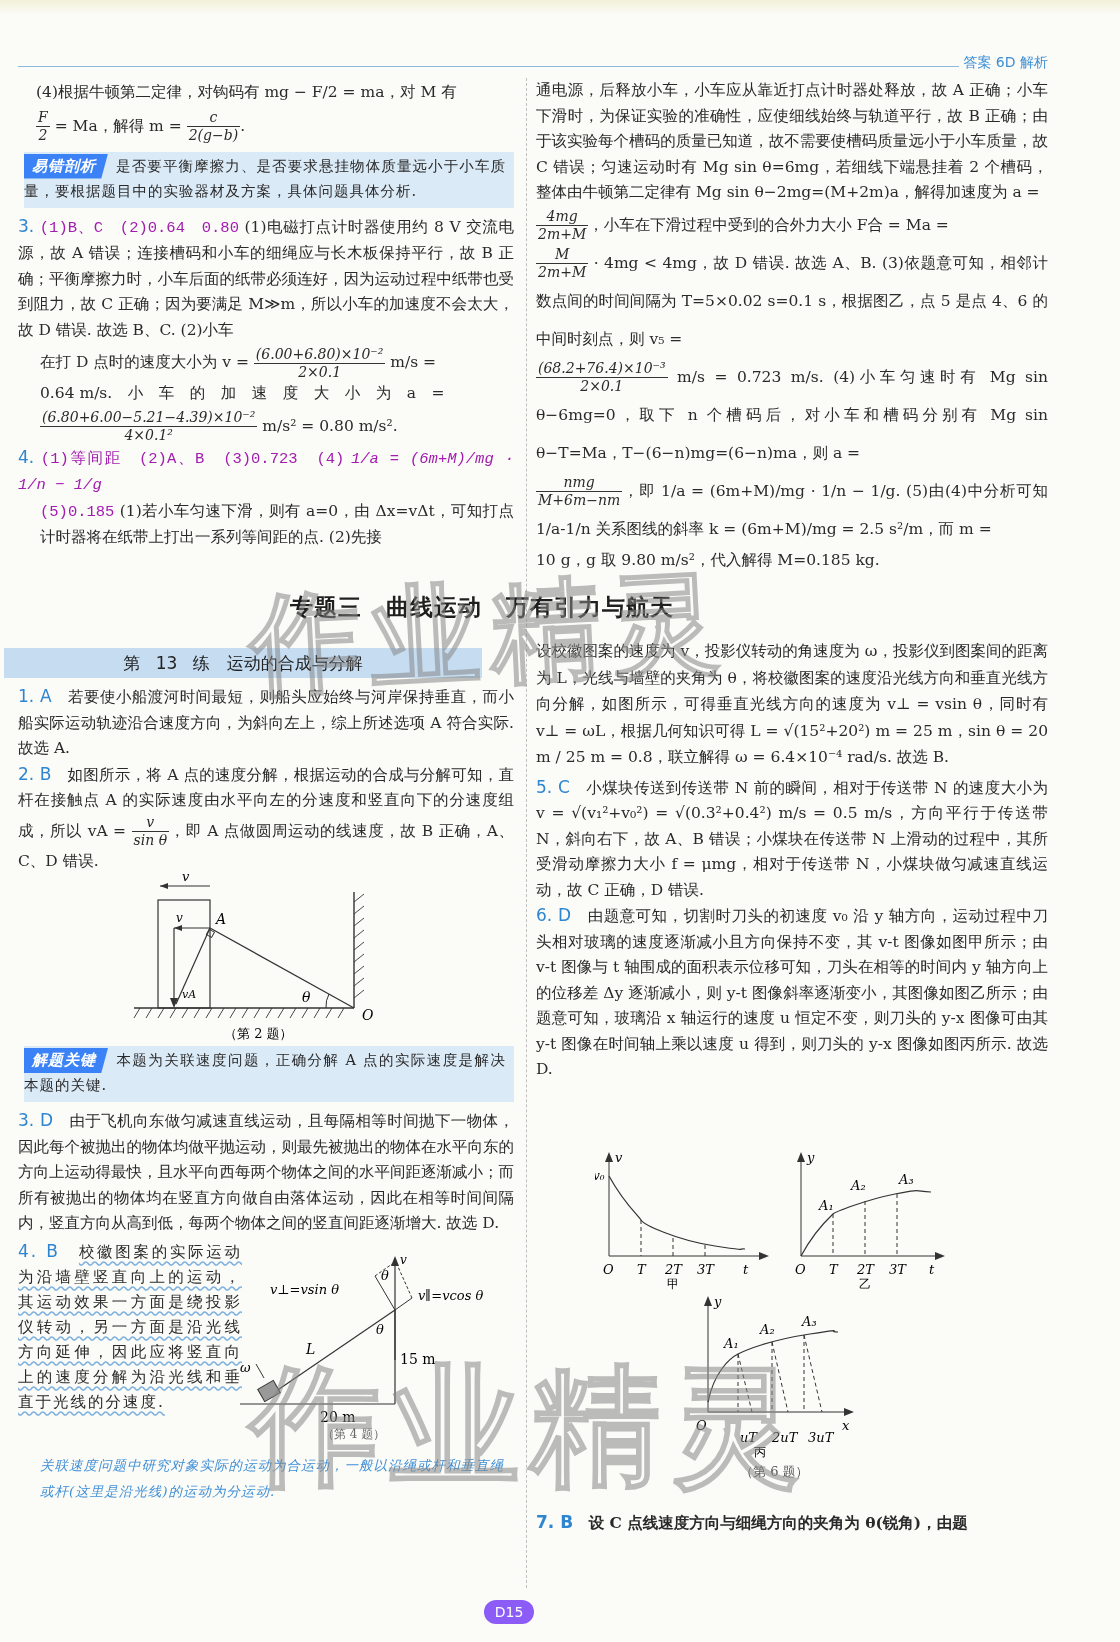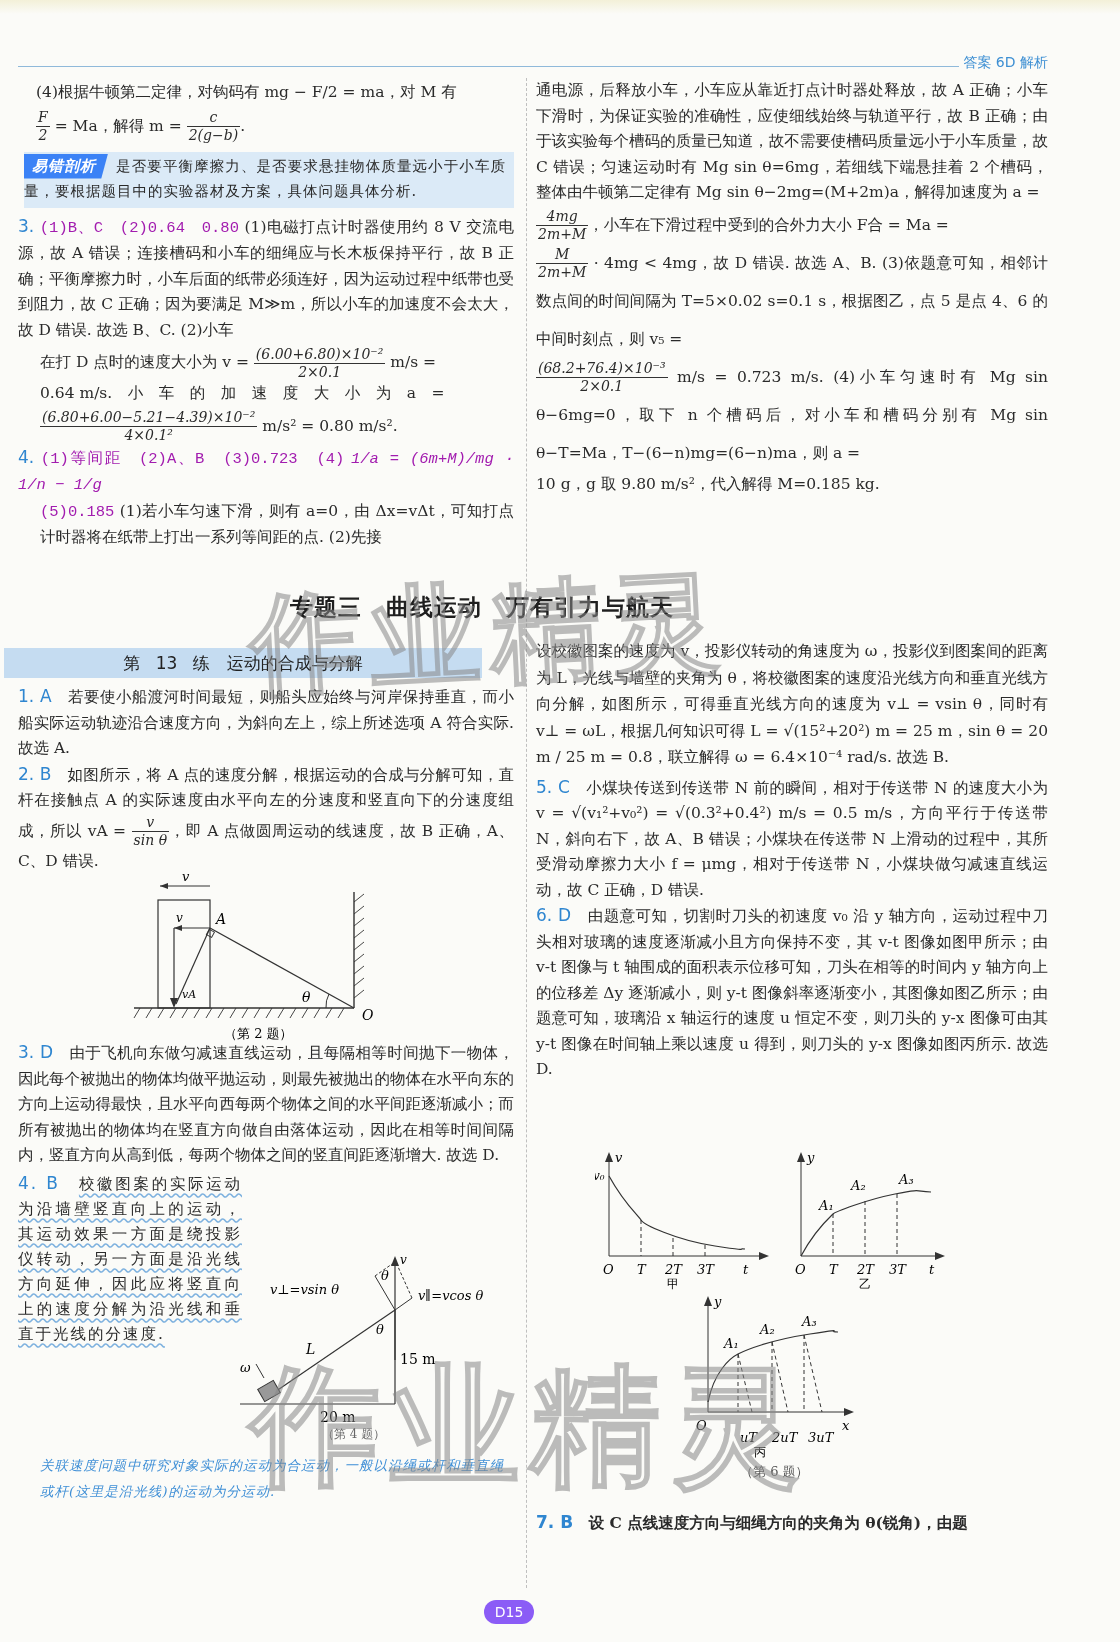--- a/index.html
+++ b/index.html
@@ -134,20 +134,23 @@
       <line x1="178" y1="136" x2="172" y2="146"></line>
       <line x1="190" y1="136" x2="184" y2="146"></line>
       <line x1="202" y1="136" x2="196" y2="146"></line>
       <line x1="214" y1="136" x2="208" y2="146"></line>
   </g>
   <text x="232" y="148" font-size="14" font-style="italic" font-family="DejaVu Serif, serif">O</text>
   <text x="94" y="166" font-size="13" font-family="DejaVu Serif, serif">（第 2 题）</text>
 </svg>
 
 <div class="col col-left" style="top:1040px;">
+  <div class="tipbox" style="margin-left:6px;">
+    <span class="tiptag">解题关键</span><span>本题为关联速度问题，正确分解 A 点的实际速度是解决本题的关键.</span>
+  </div>
   <p class="p">
     <span class="qnum">3. D</span>　<span>由于飞机向东做匀减速直线运动，且每隔相等时间抛下一物体，因此每个被抛出的物体均做平抛运动，则最先被抛出的物体在水平向东的方向上运动得最快，且水平向西每两个物体之间的水平间距逐渐减小；而所有被抛出的物体均在竖直方向做自由落体运动，因此在相等时间间隔内，竖直方向从高到低，每两个物体之间的竖直间距逐渐增大. 故选 D.</span>
   </p>
   <div style="margin-top:2px;">
     <div class="q4-left" style="width:224px;">
       <span class="qnum">4. B</span>　<span class="wavy">校徽图案的实际运动为沿墙壁竖直向上的运动，其运动效果一方面是绕投影仪转动，另一方面是沿光线方向延伸，因此应将竖直向上的速度分解为沿光线和垂直于光线的分速度.</span>
     </div>
   </div>
 </div>
 
@@ -184,20 +187,23 @@
   <p class="p" style="line-height:38px;">
     <span class="formula"><span class="num">4mg</span><span class="den">2m+M</span></span><span>，小车在下滑过程中受到的合外力大小 F合 = Ma =</span>
   </p>
   <p class="p" style="line-height:38px;">
     <span class="formula"><span class="num">M</span><span class="den">2m+M</span></span>
     <span>· 4mg &lt; 4mg，故 D 错误. 故选 A、B. (3)依题意可知，相邻计数点间的时间间隔为 T=5×0.02 s=0.1 s，根据图乙，点 5 是点 4、6 的中间时刻点，则 v₅ =</span>
   </p>
   <p class="p" style="line-height:38px;">
     <span class="formula"><span class="num">(68.2+76.4)×10⁻³</span><span class="den">2×0.1</span></span>
     <span>m/s = 0.723 m/s. (4)小车匀速时有 Mg sin θ−6mg=0，取下 n 个槽码后，对小车和槽码分别有 Mg sin θ−T=Ma，T−(6−n)mg=(6−n)ma，则 a =</span>
+  </p>
+  <p class="p" style="line-height:38px;">
+    <span class="formula"><span class="num">nmg</span><span class="den">M+6m−nm</span></span><span>，即 1/a = (6m+M)/mg · 1/n − 1/g. (5)由(4)中分析可知 1/a-1/n 关系图线的斜率 k = (6m+M)/mg = 2.5 s²/m，而 m =</span>
   </p>
   <p class="p">10 g，g 取 9.80 m/s²，代入解得 M=0.185 kg.</p>
 </div>
 
 <div class="col col-right" style="top:638px;">
   <p class="p" style="line-height:26.5px;">设校徽图案的速度为 v，投影仪转动的角速度为 ω，投影仪到图案间的距离为 L，光线与墙壁的夹角为 θ，将校徽图案的速度沿光线方向和垂直光线方向分解，如图所示，可得垂直光线方向的速度为 v⊥ = vsin θ，同时有 v⊥ = ωL，根据几何知识可得 L = √(15²+20²) m = 25 m，sin θ = 20 m / 25 m = 0.8，联立解得 ω = 6.4×10⁻⁴ rad/s. 故选 B.</p>
   <p class="p" style="margin-top:4px;">
     <span class="qnum">5. C</span>　<span>小煤块传送到传送带 N 前的瞬间，相对于传送带 N 的速度大小为 v = √(v₁²+v₀²) = √(0.3²+0.4²) m/s = 0.5 m/s，方向平行于传送带 N，斜向右下，故 A、B 错误；小煤块在传送带 N 上滑动的过程中，其所受滑动摩擦力大小 f = μmg，相对于传送带 N，小煤块做匀减速直线运动，故 C 正确，D 错误.</span>
   </p>
   <p class="p">

